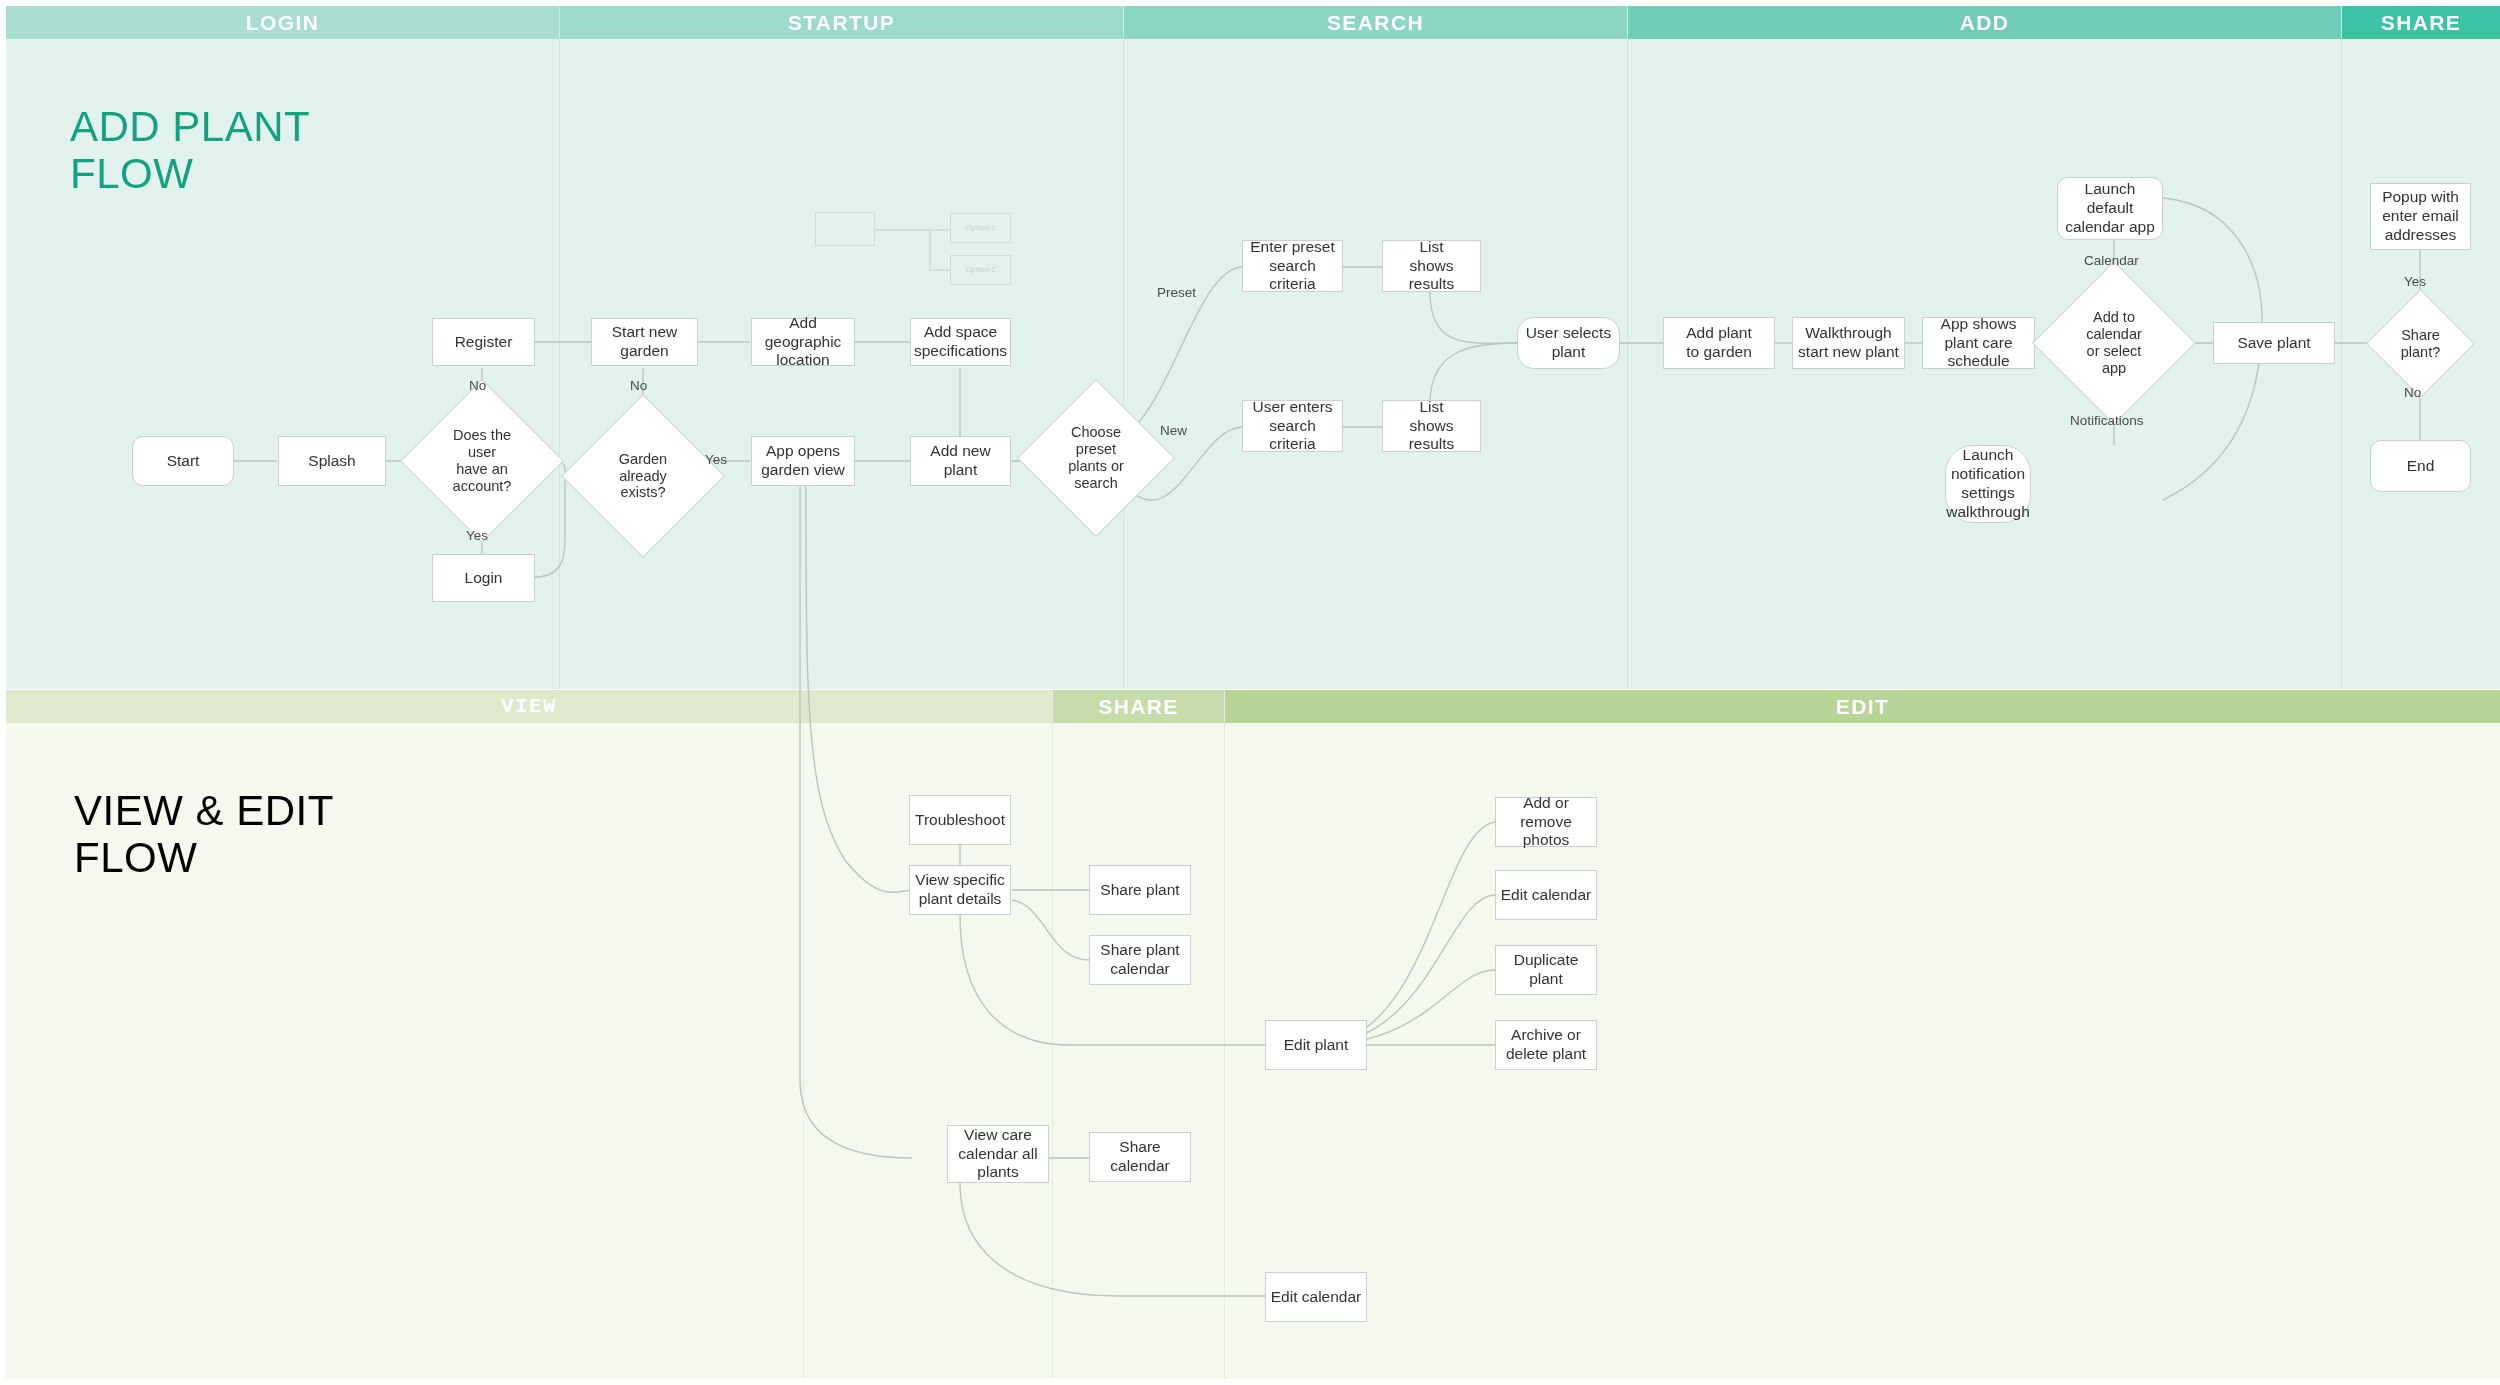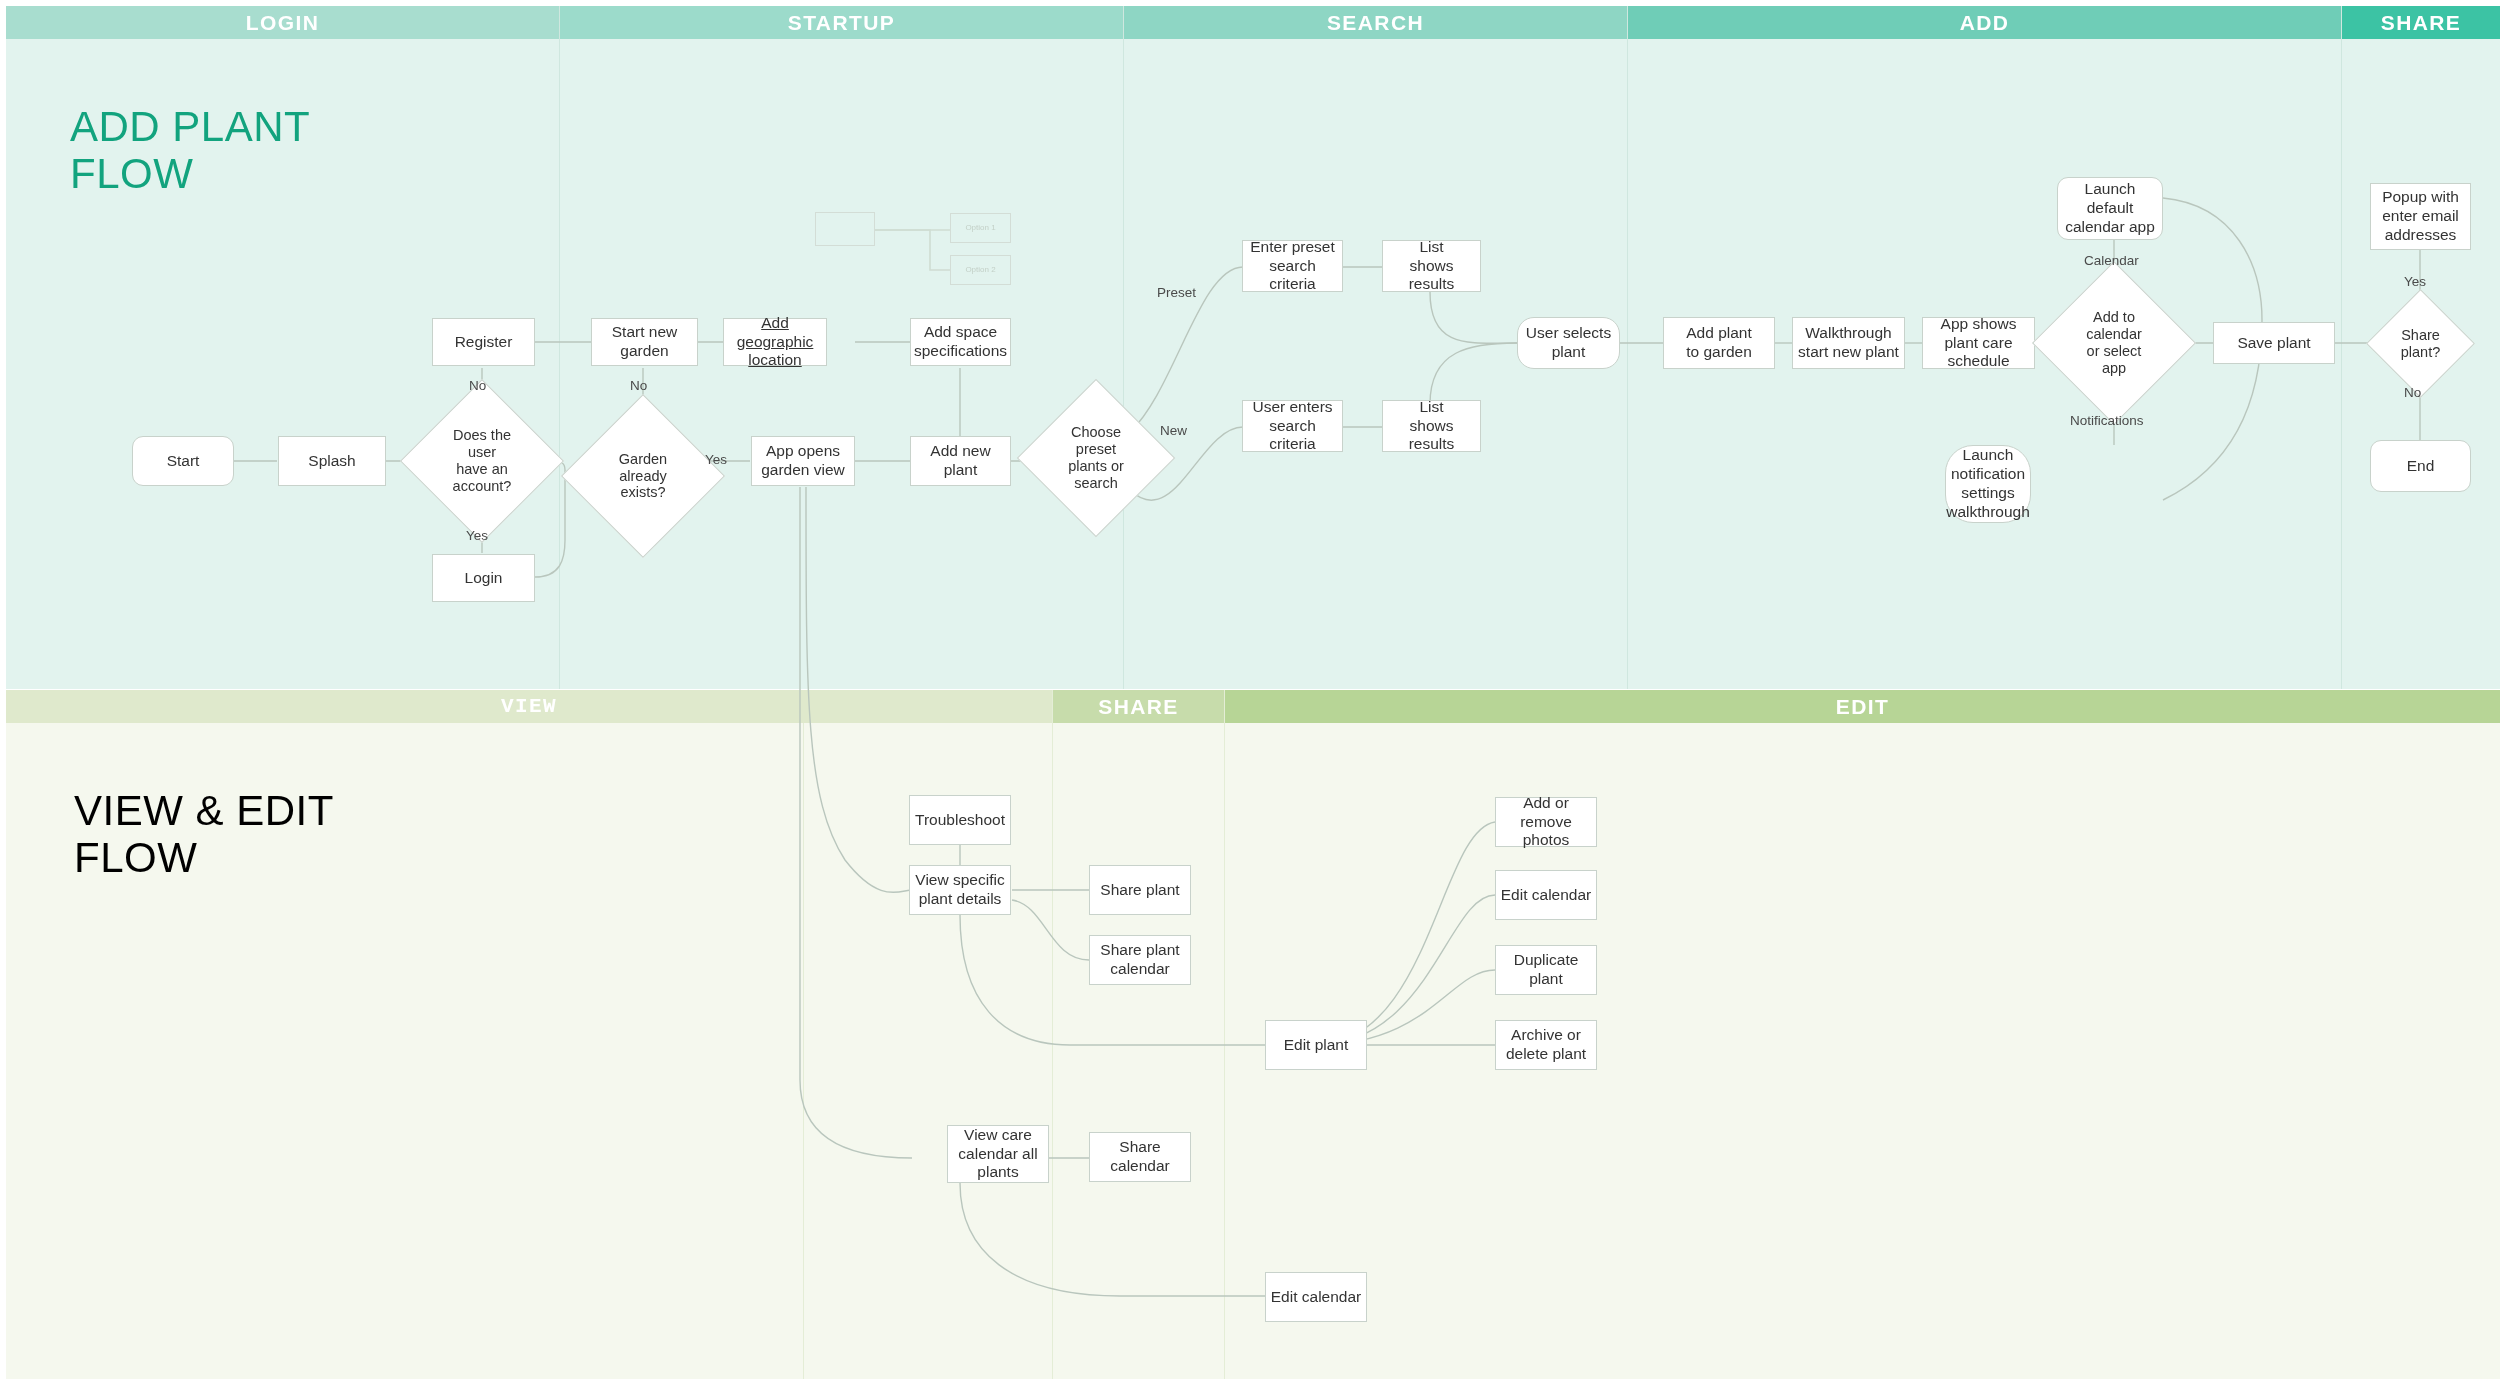--- a/index.html
+++ b/index.html
@@ -211,21 +211,21 @@
 
   <div class="diamond" style="left:585px;top:418px;width:116px;height:116px;">
     <div class="dshape"></div>
     <div class="dtext">Garden
 already
 exists?</div>
   </div>
 
   <div class="node" style="left:751px;top:436px;width:104px;height:50px;">App opens
 garden view</div>
-  <div class="node" style="left:723px;top:318px;width:104px;height:48px;text-decoration:underline;">Add geographic
+  <div class="node" style="left:751px;top:318px;width:104px;height:48px;">Add geographic
 location</div>
   <div class="node" style="left:910px;top:318px;width:101px;height:48px;">Add space
 specifications</div>
   <div class="node" style="left:910px;top:436px;width:101px;height:50px;">Add new plant</div>
 
   <div class="node faint" style="left:815px;top:212px;width:60px;height:34px;"></div>
   <div class="node faint" style="left:950px;top:213px;width:61px;height:30px;">Option 1</div>
   <div class="node faint" style="left:950px;top:255px;width:61px;height:30px;">Option 2</div>
 
   <div class="diamond" style="left:1040px;top:300px;width:112px;height:112px;transform:translate(0,102px);">

